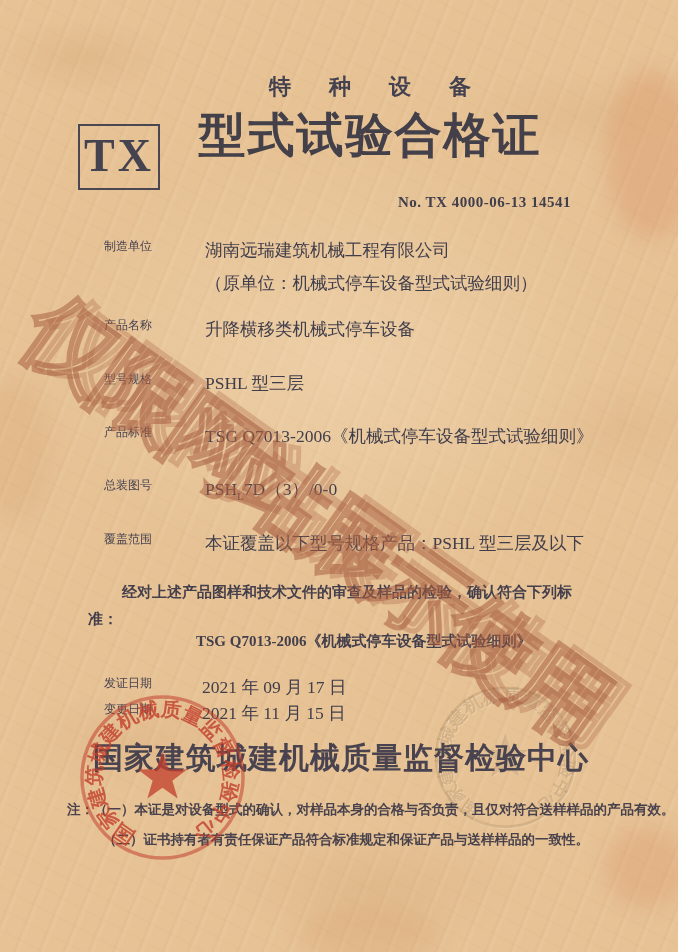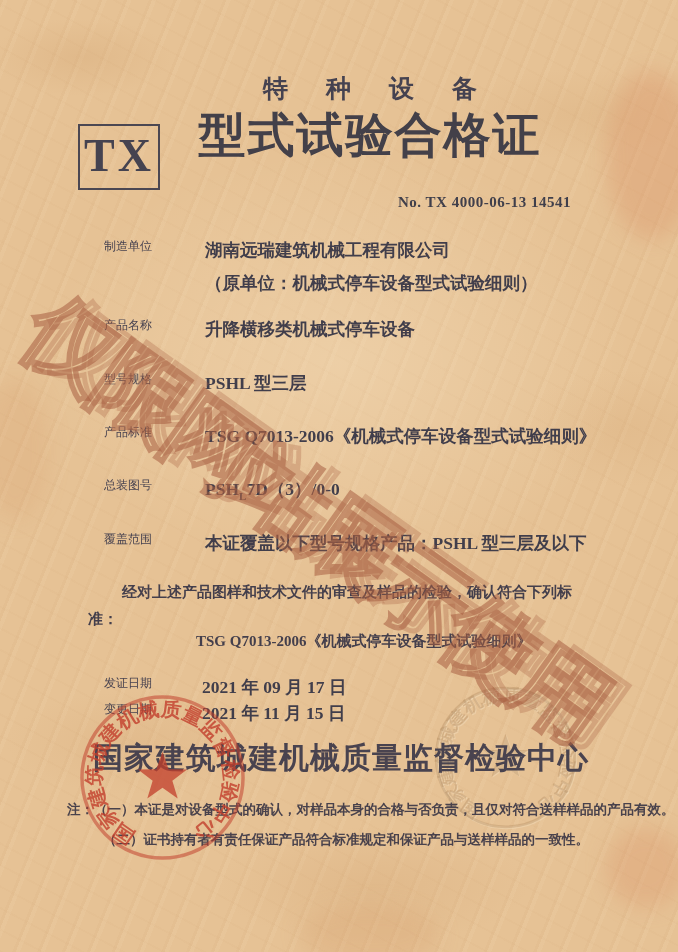--- a/index.html
+++ b/index.html
@@ -46,36 +46,36 @@
 
   
   .tx-badge{
     left:78px;top:104px;width:78px;height:62px;z-index:2;
     border:2.5px solid #4b4752;
     font-size:46px;line-height:60px;text-align:center;
     letter-spacing:3px;font-weight:600;color:#454350;margin-top:20px;
   }
   .supertitle{
     left:170px;top:72px;width:400px;z-index:2;text-align:center;
-    font-size:25px;font-weight:700;color:#454250;
+    font-size:22px;font-weight:700;color:#454250;
     letter-spacing:38px;padding-left:38px;box-sizing:border-box;
   }
   .cert-title{
     left:150px;top:104px;width:440px;z-index:2;text-align:center;
     font-size:47px;font-weight:700;color:#434049;letter-spacing:2px;
   }
   .cert-number{
     left:398px;top:194px;z-index:2;
     font-size:15px;letter-spacing:.5px;color:#403f4b;font-weight:600;
   }
 
   
   .row{position:absolute;left:0;width:678px;z-index:2;}
   .row .lbl{position:absolute;left:104px;font-size:12px;font-weight:400;color:#474250;white-space:nowrap;}
-  .row .val{position:absolute;left:205px;font-size:17.5px;font-weight:700;color:#413e4b;white-space:nowrap;}
+  .row .val{position:absolute;left:205px;font-size:17.5px;font-weight:400;color:#413e4b;white-space:nowrap;}
   sub{font-size:11px;}
 
   .stmt{position:absolute;z-index:2;font-size:15px;font-weight:600;color:#443f4c;white-space:nowrap;}
 
   .issuer{
     position:absolute;left:93px;top:738px;z-index:3;
     font-size:30px;font-weight:700;letter-spacing:1px;color:#49434f;white-space:nowrap;
   }
 
   .note{position:absolute;z-index:2;font-size:13.5px;font-weight:600;color:#49424c;white-space:nowrap;}

